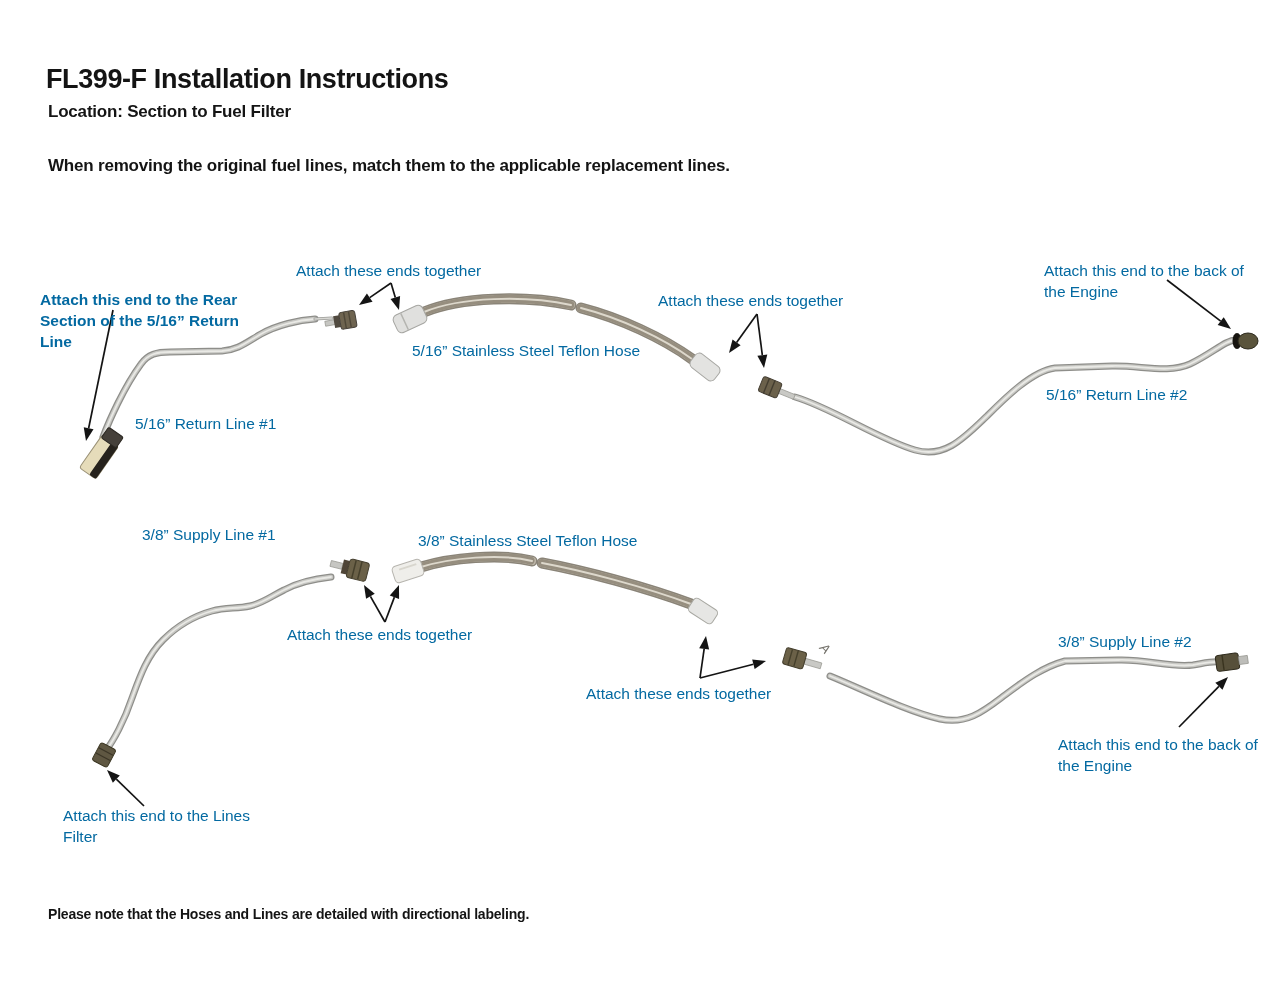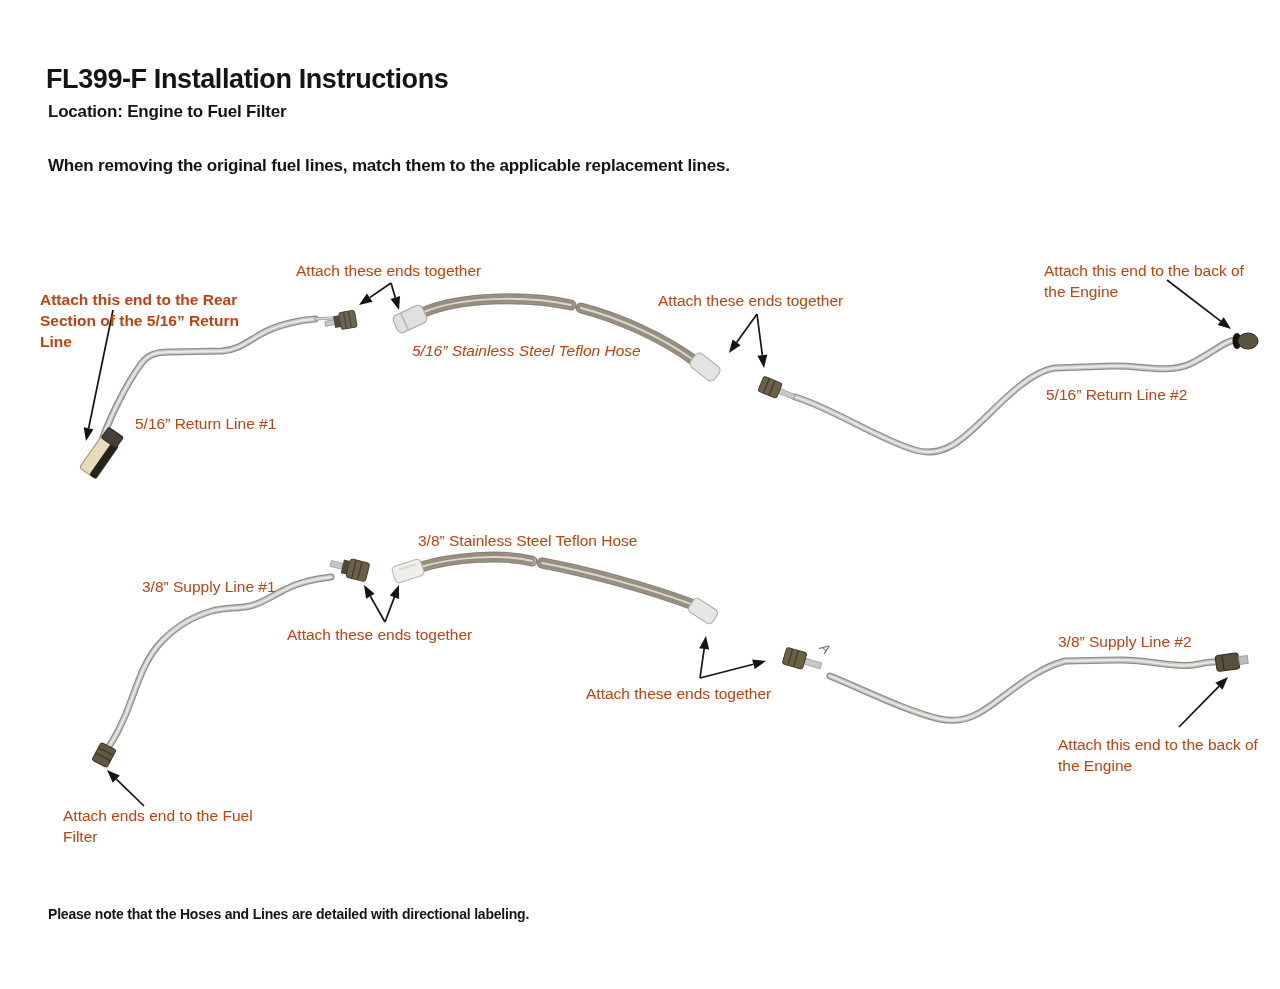--- a/index.html
+++ b/index.html
@@ -4,21 +4,21 @@
 <style>
   html,body{margin:0;padding:0;background:#ffffff;}
   .page{
     position:relative;width:1280px;height:989px;background:#ffffff;
     font-family:"Liberation Sans",sans-serif;color:#141414;overflow:hidden;
   }
   .gfx{position:absolute;left:0;top:0;}
   .hdr-title{position:absolute;left:46px;top:64px;font-size:27px;font-weight:700;letter-spacing:-0.4px;white-space:nowrap;}
   .hdr-sub{position:absolute;left:48px;top:102px;font-size:17px;font-weight:700;letter-spacing:-0.2px;white-space:nowrap;}
   .intro{position:absolute;left:48px;top:156px;font-size:17px;font-weight:700;letter-spacing:-0.2px;white-space:nowrap;}
-  .lbl{position:absolute;font-size:15.5px;line-height:21px;color:#c2410c;}
+  .lbl{position:absolute;font-size:15.5px;line-height:21px;color:#0369a1;}
   .nowrap{white-space:nowrap;}
   .footer-line{position:absolute;font-size:14px;font-weight:700;letter-spacing:-0.2px;white-space:nowrap;}
   .dir-a{position:absolute;left:821px;top:641px;font-size:13px;color:#75736c;transform:rotate(45deg);font-style:italic;}
 </style>
 </head>
 <body>
 
 <div class="page">
 
   <svg class="gfx" width="1280" height="989" viewBox="0 0 1280 989">
@@ -183,35 +183,35 @@
           <polygon points="1228,677 1215.329864233612,682.7851239970543 1222.471992625037,689.7844098206509" fill="#141414"></polygon>
         </g>
         <g>
           <line x1="144" y1="806" x2="116.31743710181837" y2="779.0656144774449" stroke="#141414" stroke-width="1.7"></line>
           <polygon points="107,770 112.8306623028011,782.6492441319905 119.80421190083564,775.4819848228993" fill="#141414"></polygon>
         </g>
       </g>
   </svg>
 
   <div class="hdr-title">FL399-F Installation Instructions</div>
-  <div class="hdr-sub">Location: Engine to Fuel Filter</div>
+  <div class="hdr-sub">Location: Section to Fuel Filter</div>
   <div class="intro">When removing the original fuel lines, match them to the applicable replacement lines.</div>
 
   <div class="lbl" style="left:40px;top:289px;width:205px;font-weight:bold;">Attach this end to the Rear Section of the 5/16” Return Line</div>
   <div class="lbl nowrap" style="left:296px;top:260px;">Attach these ends together</div>
-  <div class="lbl nowrap" style="left:412px;top:340px;font-style:italic;">5/16” Stainless Steel Teflon Hose</div>
+  <div class="lbl nowrap" style="left:412px;top:340px;">5/16” Stainless Steel Teflon Hose</div>
   <div class="lbl nowrap" style="left:658px;top:290px;">Attach these ends together</div>
   <div class="lbl" style="left:1044px;top:260px;width:222px;">Attach this end to the back of the Engine</div>
   <div class="lbl nowrap" style="left:135px;top:413px;">5/16” Return Line #1</div>
   <div class="lbl nowrap" style="left:1046px;top:384px;">5/16” Return Line #2</div>
 
   <div class="lbl nowrap" style="left:418px;top:530px;">3/8” Stainless Steel Teflon Hose</div>
-  <div class="lbl nowrap" style="left:142px;top:576px;">3/8” Supply Line #1</div>
+  <div class="lbl nowrap" style="left:142px;top:524px;">3/8” Supply Line #1</div>
   <div class="lbl nowrap" style="left:287px;top:624px;">Attach these ends together</div>
   <div class="lbl nowrap" style="left:586px;top:683px;">Attach these ends together</div>
   <div class="lbl nowrap" style="left:1058px;top:631px;">3/8” Supply Line #2</div>
   <div class="lbl" style="left:1058px;top:734px;width:222px;">Attach this end to the back of the Engine</div>
-  <div class="lbl" style="left:63px;top:805px;width:198px;">Attach ends end to the Fuel Filter</div>
+  <div class="lbl" style="left:63px;top:805px;width:198px;">Attach this end to the Lines Filter</div>
   <div class="dir-a">A</div>
 
   <div class="footer-line" style="left:48px;top:906px;">Please note that the Hoses and Lines are detailed with directional labeling.</div>
 
 </div>
 
 </body></html>

